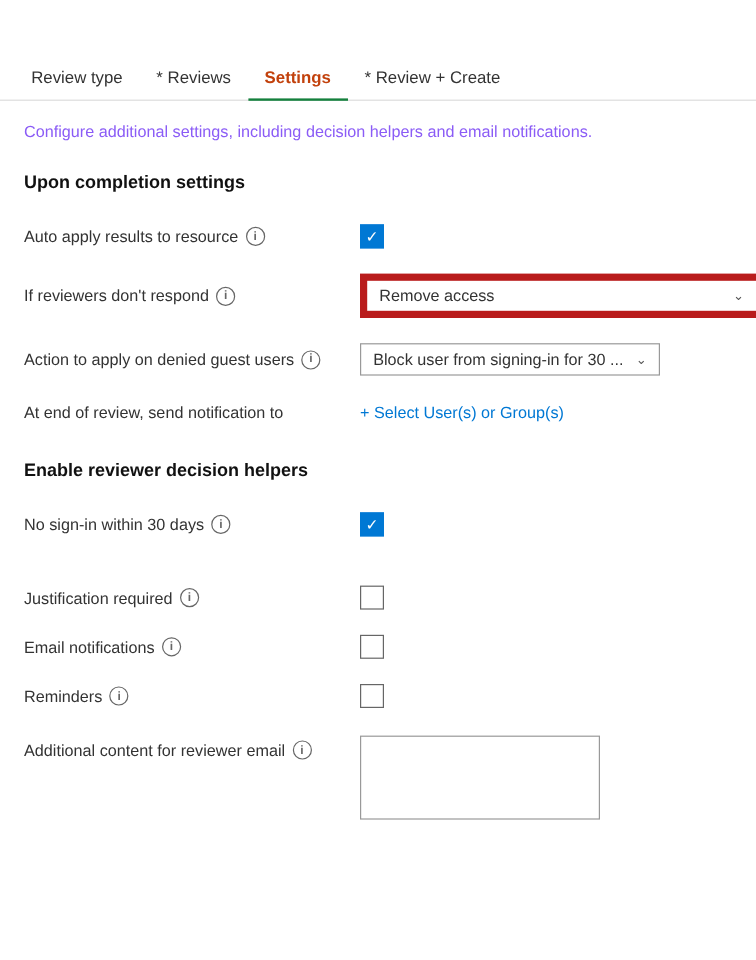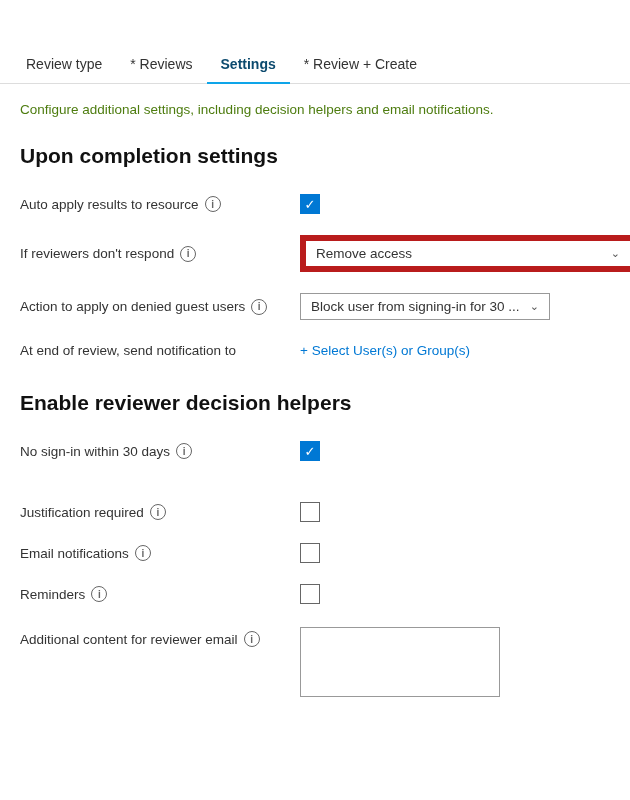--- a/index.html
+++ b/index.html
@@ -26,40 +26,40 @@
       cursor: pointer;
       font-size: 14px;
       color: #333;
       white-space: nowrap;
       text-decoration: none;
       border-bottom: 2px solid transparent;
       margin-bottom: -1px;
       margin-top: 46px;
     }
     .tab-item.active {
-      border-bottom: 2px solid #0ea5e9;
-      color: #0c4a6e;
+      border-bottom: 2px solid #15803d;
+      color: #c2410c;
       font-weight: 600;
     }
 
     
     .content {
       padding: 16px 20px;
     }
 
     .description {
-      color: #4d7c0f;
+      color: #8b5cf6;
       margin-bottom: 24px;
       font-size: 13.5px;
       line-height: 1.5;
     }
 
     .section-title {
       font-weight: 700;
-      font-size: 21px;
+      font-size: 15px;
       margin-bottom: 16px;
       color: #111;
     }
 
     .setting-row {
       display: flex;
       align-items: center;
       padding: 10px 0;
       border-bottom: 1px solid transparent;
       min-height: 40px;

